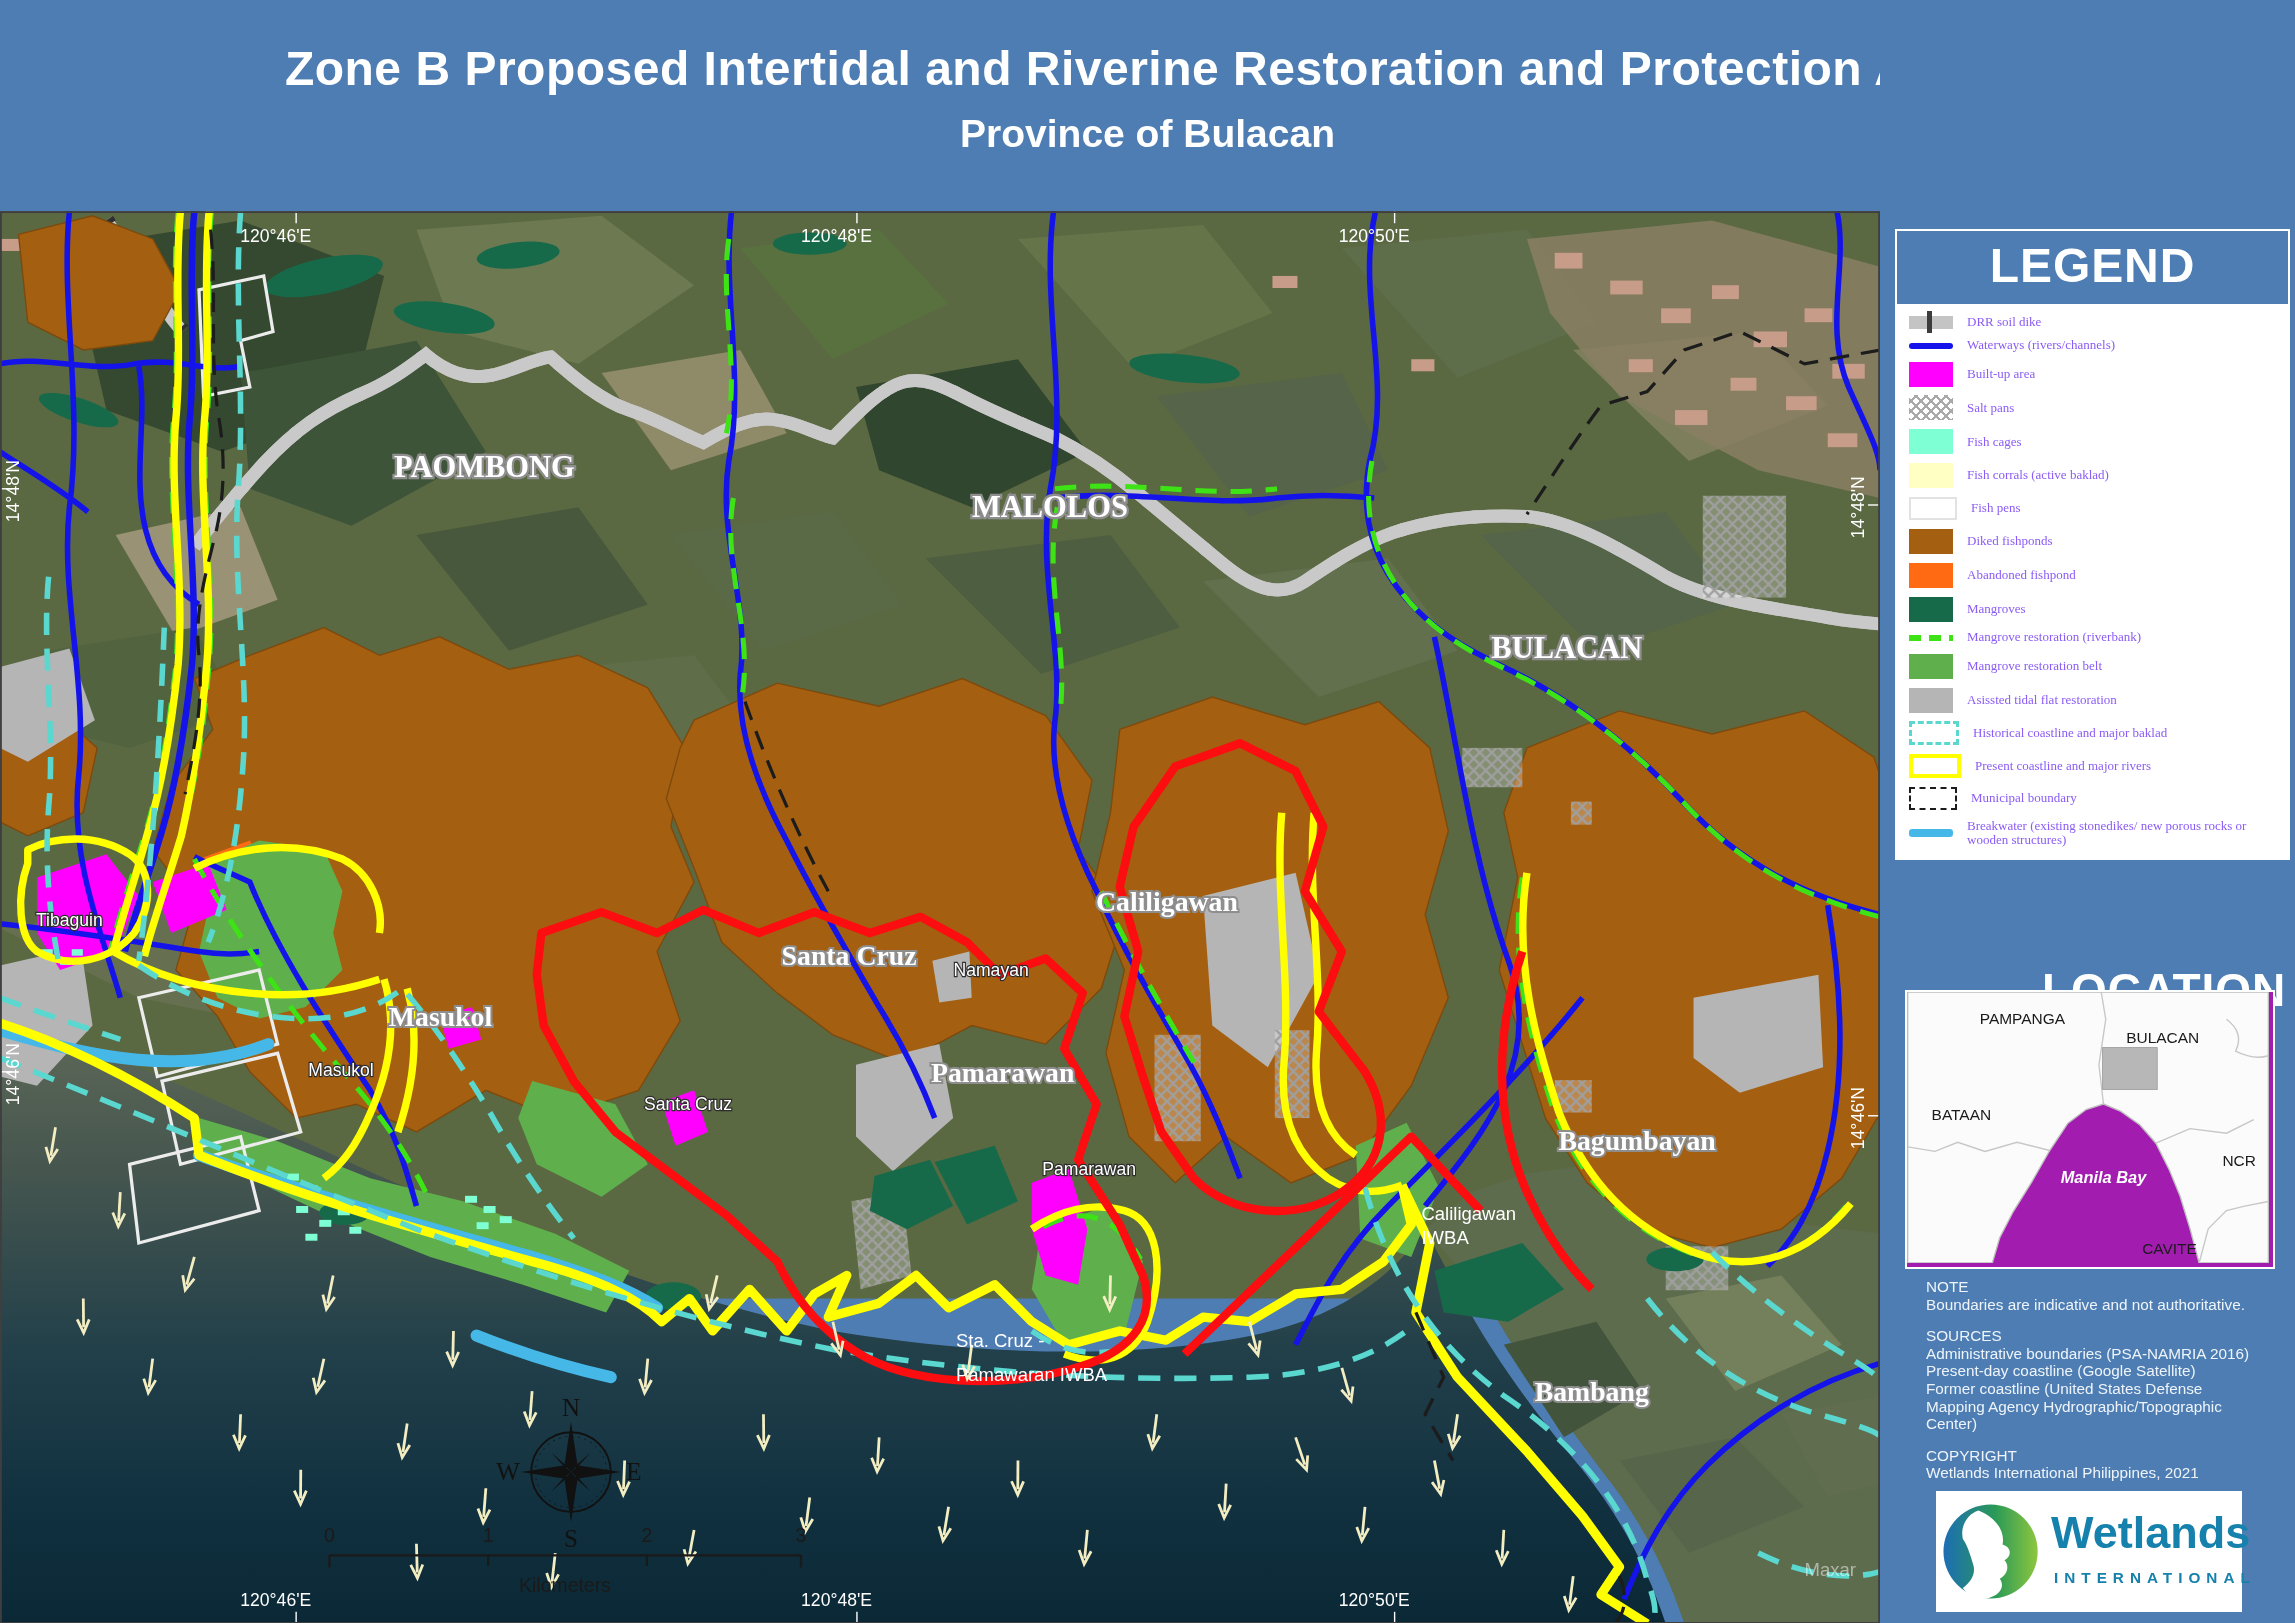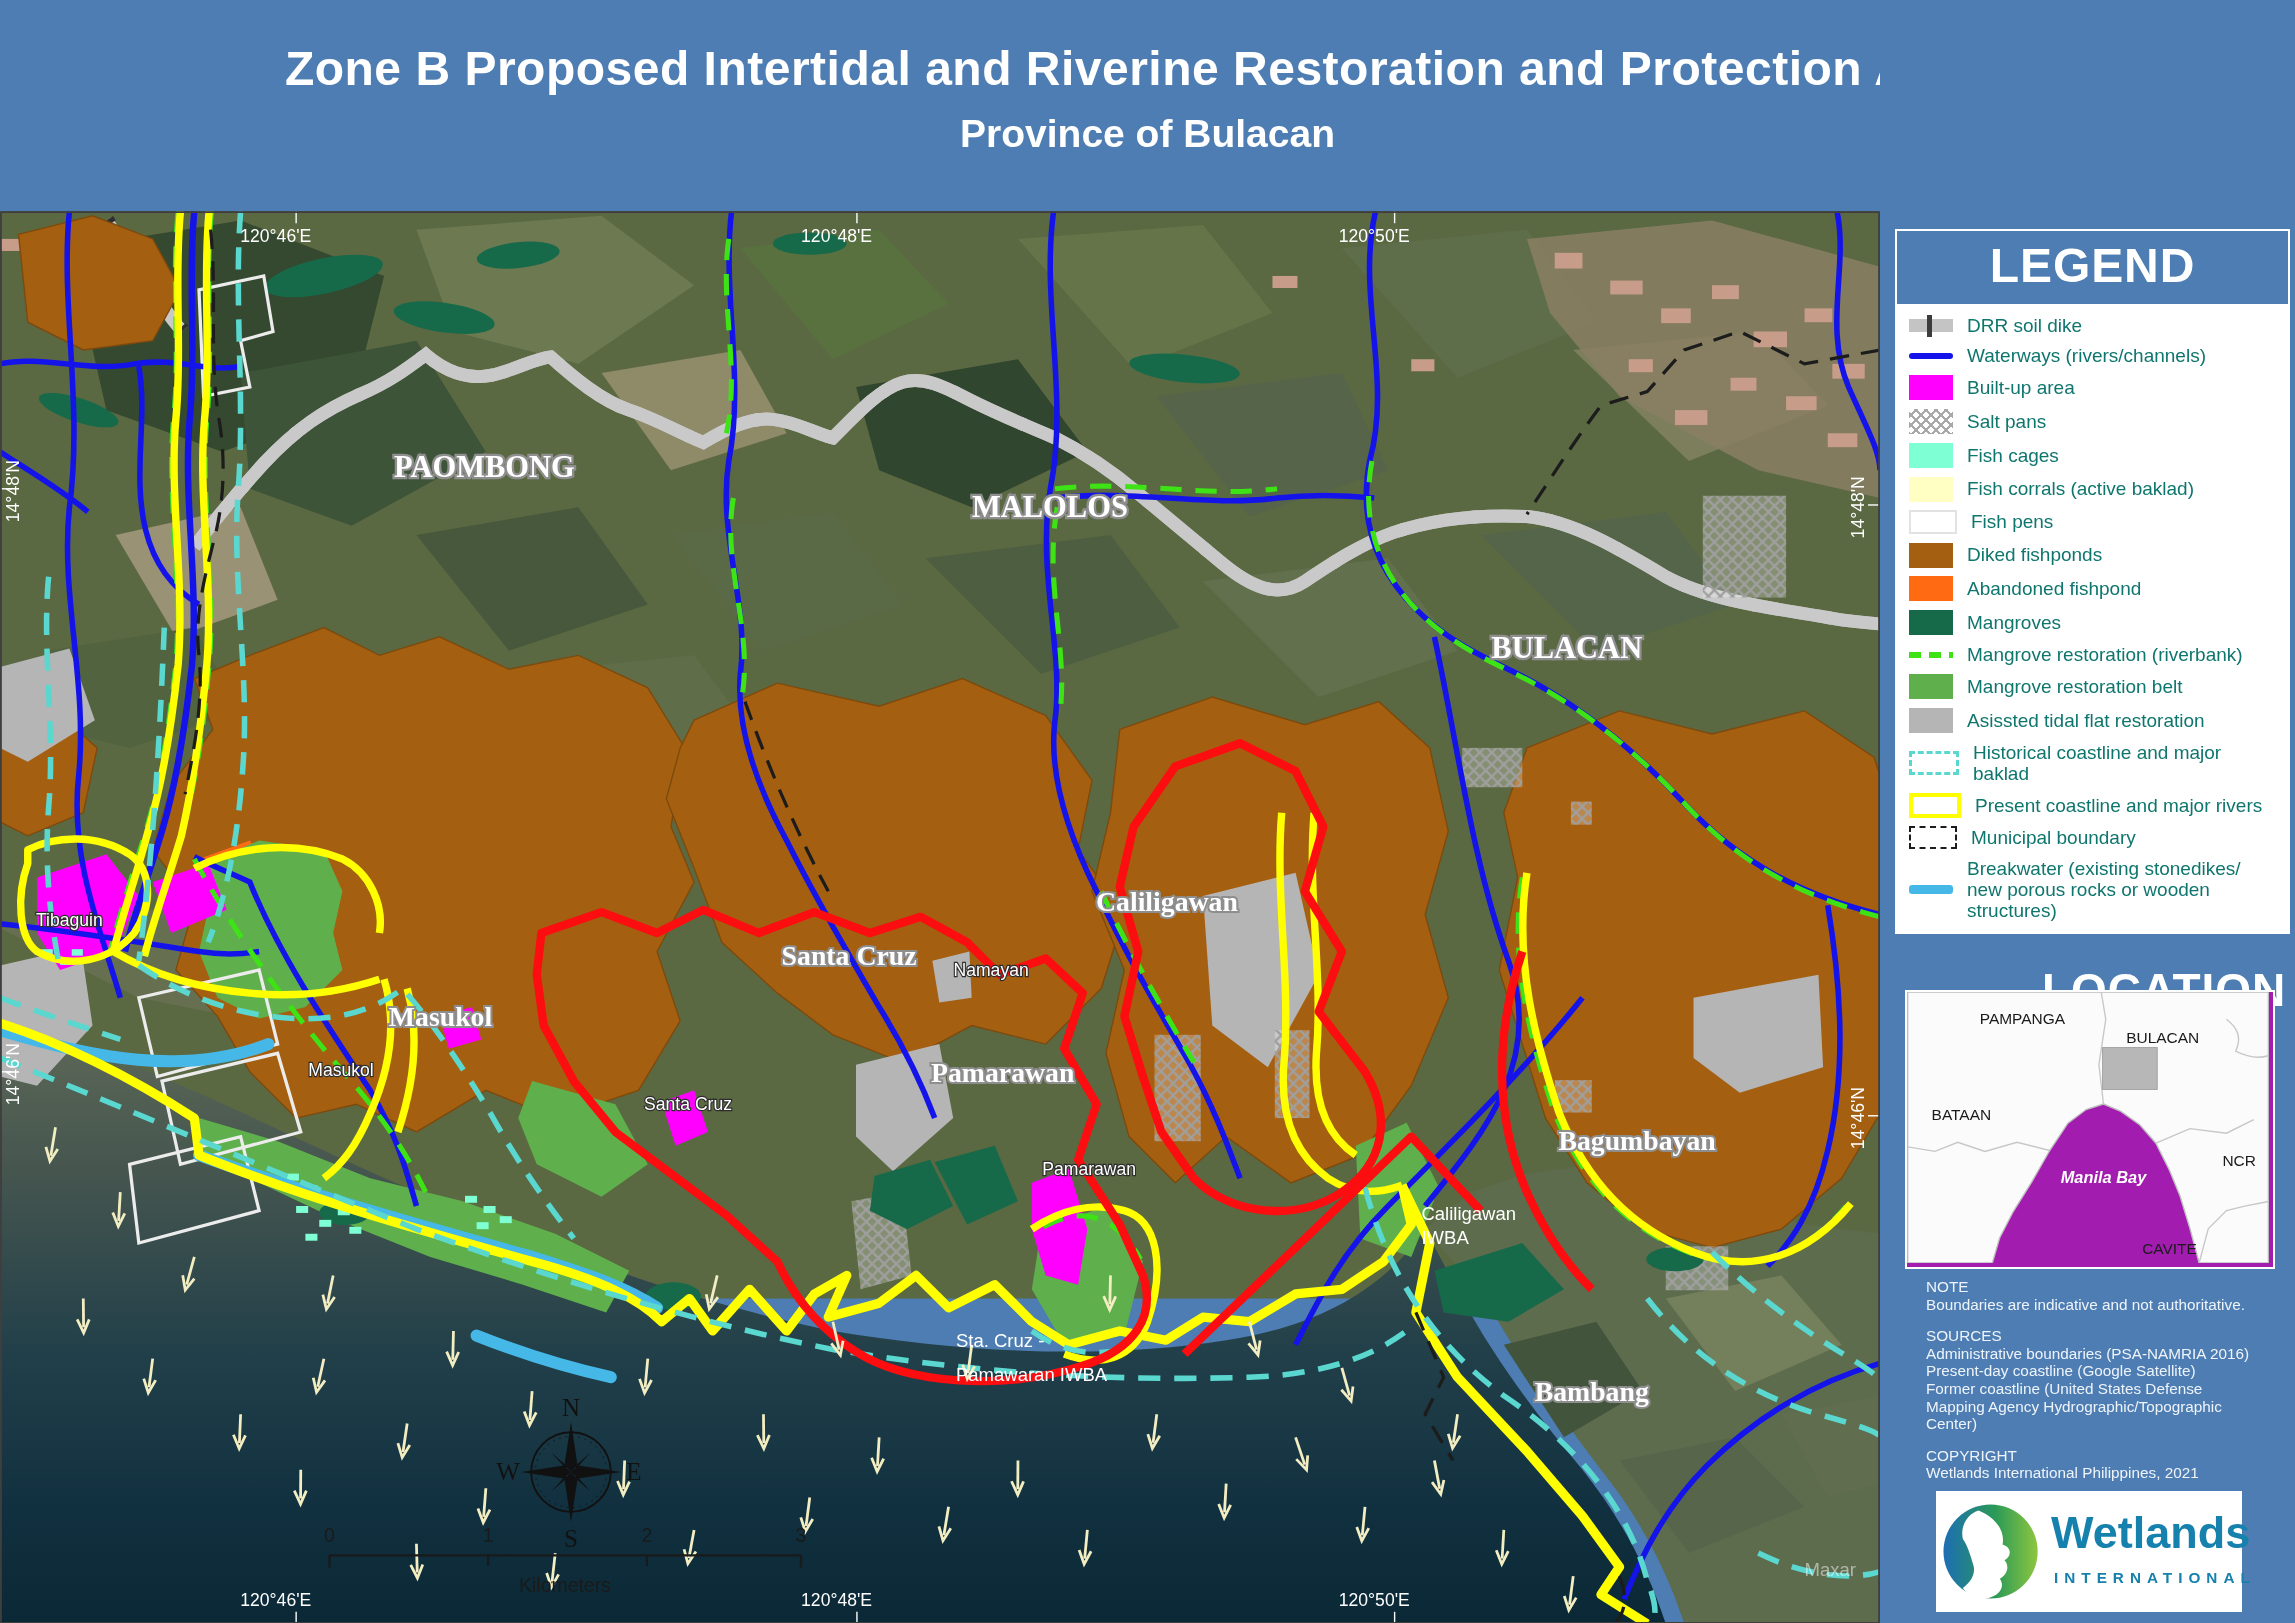--- a/index.html
+++ b/index.html
@@ -21,21 +21,21 @@
   .grat{font-family:"Liberation Sans",sans-serif;font-size:38px;fill:#ffffff;}
   .blk{font-family:"Liberation Sans",sans-serif;font-size:42px;fill:#1a1a1a;}
   .cmp{font-family:"Liberation Serif",serif;font-size:54px;fill:#111;}
   .wm{font-family:"Liberation Sans",sans-serif;font-size:40px;fill:rgba(255,255,255,.5);}
   
   .panel{position:absolute;left:1880px;top:0;width:416px;height:1623px;background:#4d7db2;}
   .legend-box{position:absolute;left:15px;top:229px;width:391px;border:2.3px solid #fff;}
   .legend-title{height:73px;background:#4d7db2;color:#fff;font-size:48px;font-weight:bold;text-align:center;line-height:69px;letter-spacing:0.9px;}
   .legend-body{background:#fff;padding:11px 12px 8.3px 12px;}
   .lrow{display:flex;align-items:center;gap:14px;margin-bottom:8.8px;}
-  .lrow .lab{font-size:19px;color:#0f766e;line-height:1.12;}
+  .lrow .lab{font-size:13px;color:#8b5cf6;line-height:1.12;font-family:Liberation Serif, serif;}
   .sw{width:44px;flex:none;}
   .sw-fill{height:25px;}
   .sw-line{height:6px;border-radius:3.2px;}
   .sw-drr{height:13px;background:#c4c4c4;position:relative;}
   .sw-drr i{position:absolute;left:17.6px;top:-4.6px;width:5.1px;height:22px;background:#3c3c3c;}
   .sw-salt{height:25px;background:
       repeating-linear-gradient(45deg,#a9a9a9 0 1.9px,transparent 1.9px 7px),
       repeating-linear-gradient(-45deg,#a9a9a9 0 1.9px,transparent 1.9px 7px),#fff;}
   .sw-dashgreen{height:6px;background:repeating-linear-gradient(90deg,#3ee315 0 12px,transparent 12px 20px);}
   .sw-pen{height:19.4px;background:#fff;border:2.8px solid #e2e2e2;}

